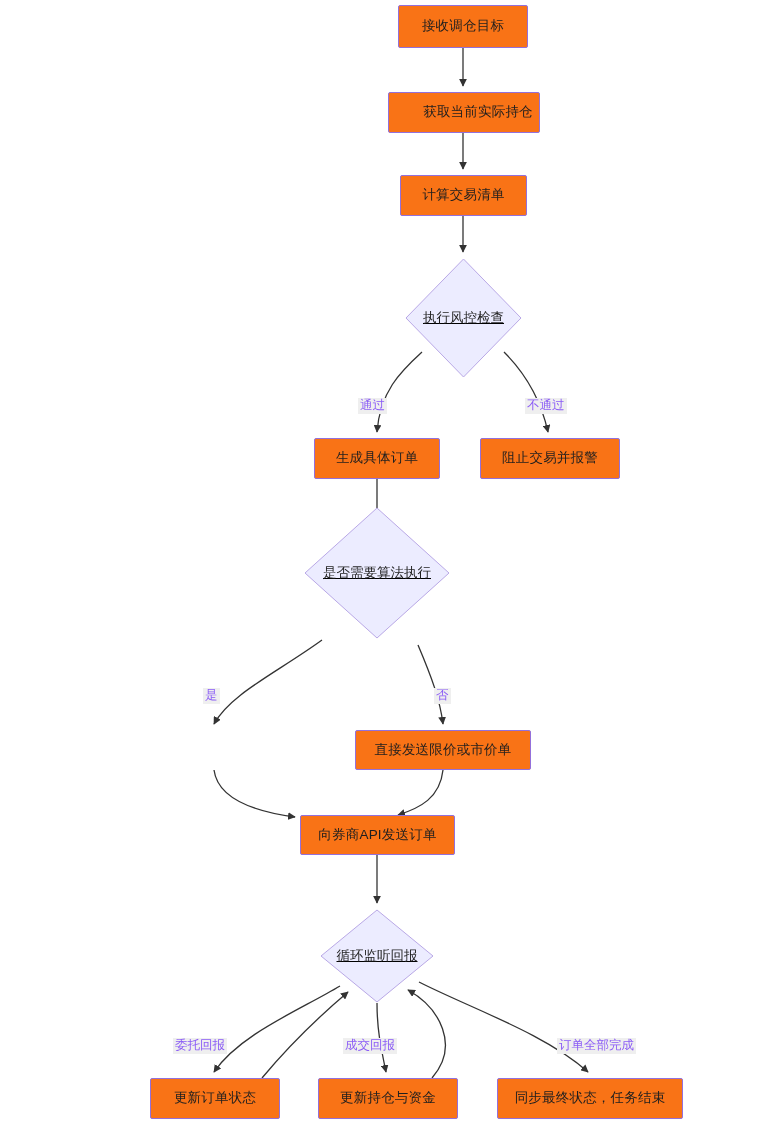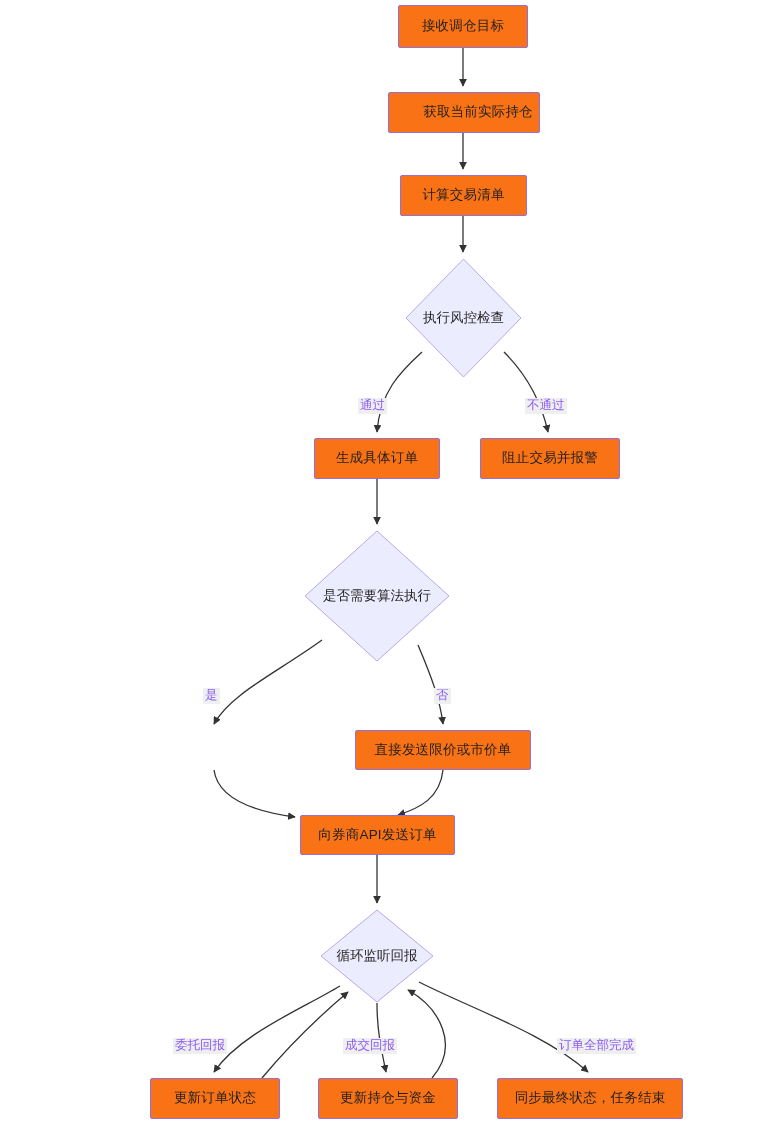--- a/index.html
+++ b/index.html
@@ -44,20 +44,21 @@
     color: #1f1f1f;
     line-height: 1.2;
     letter-spacing: 0.2px;
     white-space: nowrap;
   }
   .diamond-wrap {
     position: absolute;
     display: flex;
     align-items: center;
     justify-content: center;
+    text-decoration: underline;
   }
   .diamond-shape {
     position: absolute;
     left: 0;
     top: 0;
     width: 100%;
     height: 100%;
   }
   .diamond-shape polygon {
     fill: #ececff;
@@ -132,21 +133,21 @@
   </div>
 
   <div class="node node-rect" style="left:314px; top:438px; width:126px; height:41px;">
     <span class="node-label">生成具体订单</span>
   </div>
 
   <div class="node node-rect" style="left:480px; top:438px; width:140px; height:41px;">
     <span class="node-label">阻止交易并报警</span>
   </div>
 
-  <div class="diamond-wrap" style="left:304px; top:530px; width:146px; height:132px;text-align:center;">
+  <div class="diamond-wrap" style="left:304px; top:507px; width:146px; height:132px;text-align:center;">
     <svg class="diamond-shape" viewBox="0 0 146 132" preserveAspectRatio="none">
       <polygon points="73,1 145,66 73,131 1,66"></polygon>
     </svg>
     <span class="diamond-label">是否需要算法执行</span>
   </div>
 
 
   <div class="node node-rect" style="left:355px; top:730px; width:176px; height:40px;">
     <span class="node-label">直接发送限价或市价单</span>
   </div>

